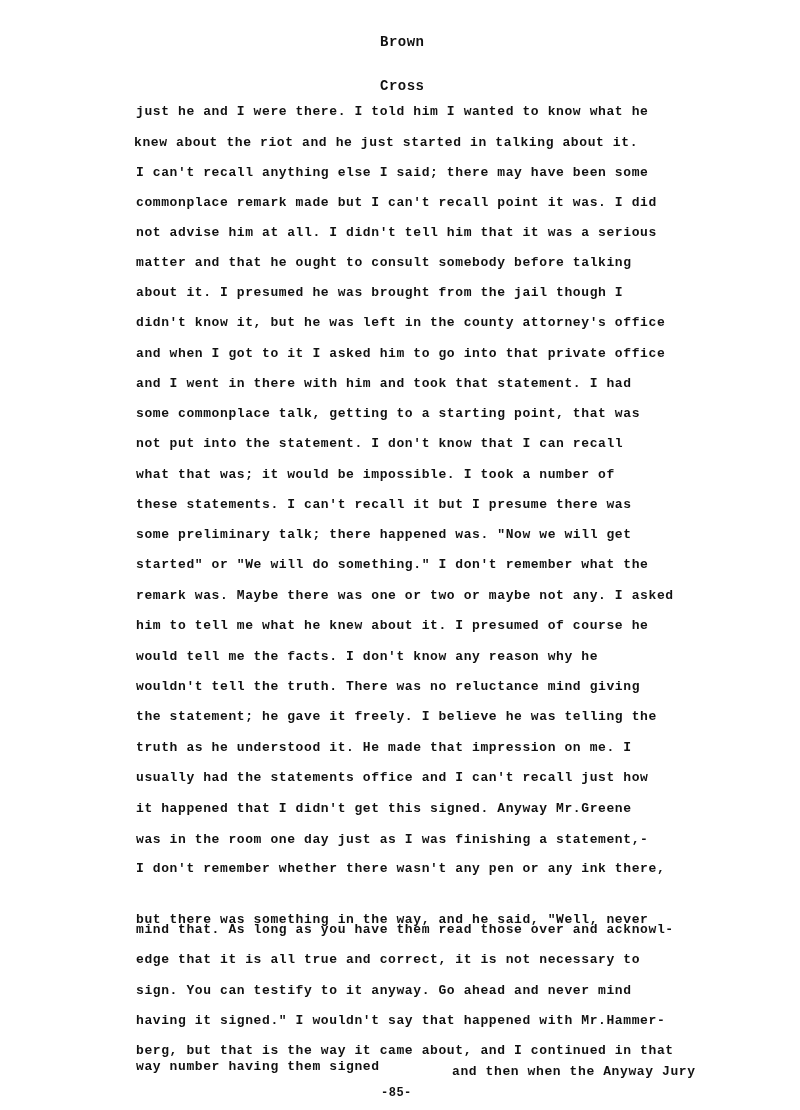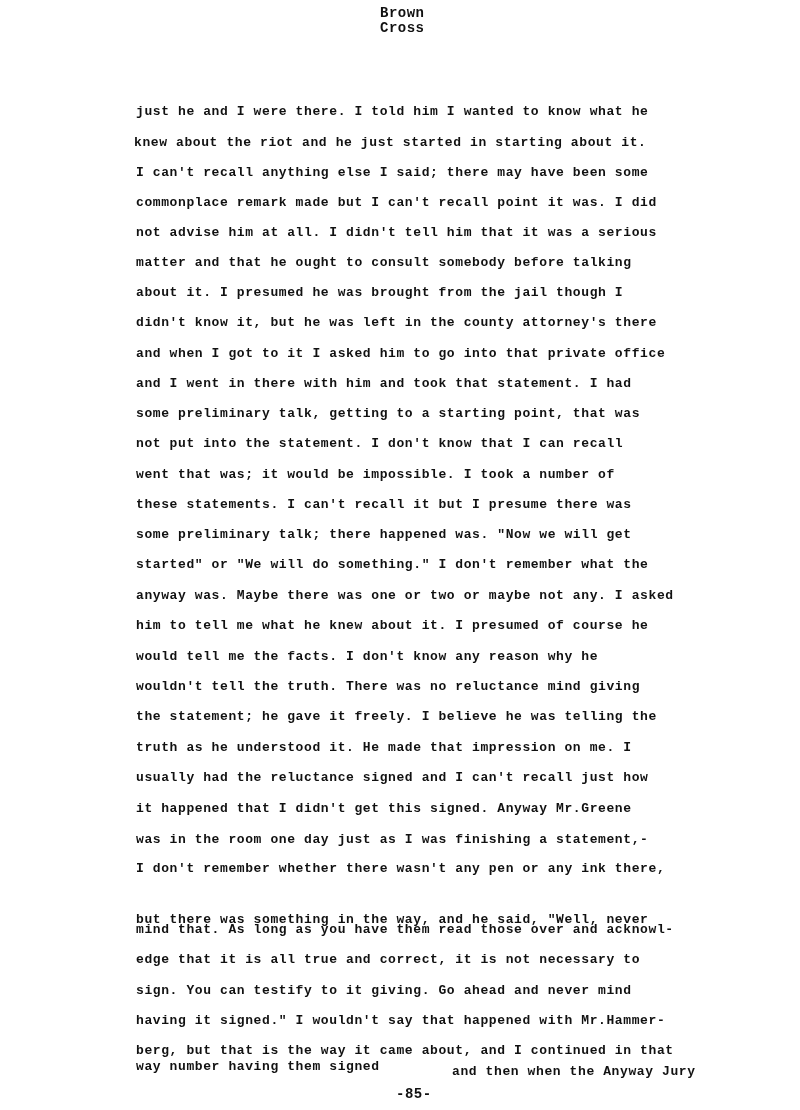--- a/index.html
+++ b/index.html
@@ -24,87 +24,86 @@
     }
     .header {
       position: absolute;
       left: 380px;
       top: 6px;
       font-size: 14px;
       line-height: 15px;
       font-weight: bold;
       letter-spacing: 0.5px;
     }
-    .header div { white-space: nowrap; }
+    .header div { white-space: nowrap; margin-top: 29px; }
     .body-text {
       position: absolute;
       left: 136px;
       top: 104px;
       width: 650px;
     }
     .line {
       position: absolute;
       left: 0;
       white-space: nowrap;
       font-size: 13px;
       font-weight: bold;
       letter-spacing: 0.6px;
       text-align: right;
     }
     .page-number {
       position: absolute;
       left: 381px;
       top: 1086px;
-      font-size: 14px;
+      font-size: 12px;
       font-weight: bold;
       letter-spacing: 0.5px;
-      margin-left: 15px;
     }
   </style>
 </head>
 <body>
 
 <div class="page">
 
   <div class="header">
     <div>Brown</div>
     <div>Cross</div>
   </div>
 
   <div class="body-text">
     <div class="line" style="top:0px">just he and I were there. I told him I wanted to know what he</div>
-    <div class="line" style="top:31px; left:-2px">knew about the riot and he just started in starting about it.</div>
+    <div class="line" style="top:31px; left:-2px">knew about the riot and he just started in talking about it.</div>
     <div class="line" style="top:61px">I can't recall anything else I said; there may have been some</div>
     <div class="line" style="top:91px">commonplace remark made but I can't recall point it was. I did</div>
     <div class="line" style="top:121px">not advise him at all. I didn't tell him that it was a serious</div>
     <div class="line" style="top:151px">matter and that he ought to consult somebody before talking</div>
     <div class="line" style="top:181px">about it. I presumed he was brought from the jail though I</div>
-    <div class="line" style="top:211px">didn't know it, but he was left in the county attorney's there</div>
+    <div class="line" style="top:211px">didn't know it, but he was left in the county attorney's office</div>
     <div class="line" style="top:242px">and when I got to it I asked him to go into that private office</div>
     <div class="line" style="top:302px; transform:translateY(-30px)">and I went in there with him and took that statement. I had</div>
-    <div class="line" style="top:302px">some preliminary talk, getting to a starting point, that was</div>
+    <div class="line" style="top:302px">some commonplace talk, getting to a starting point, that was</div>
     <div class="line" style="top:332px">not put into the statement. I don't know that I can recall</div>
-    <div class="line" style="top:363px">went that was; it would be impossible. I took a number of</div>
+    <div class="line" style="top:363px">what that was; it would be impossible. I took a number of</div>
     <div class="line" style="top:393px">these statements. I can't recall it but I presume there was</div>
     <div class="line" style="top:423px">some preliminary talk; there happened was. "Now we will get</div>
     <div class="line" style="top:453px">started" or "We will do something." I don't remember what the</div>
-    <div class="line" style="top:484px">anyway was. Maybe there was one or two or maybe not any. I asked</div>
+    <div class="line" style="top:484px">remark was. Maybe there was one or two or maybe not any. I asked</div>
     <div class="line" style="top:514px">him to tell me what he knew about it. I presumed of course he</div>
     <div class="line" style="top:545px">would tell me the facts. I don't know any reason why he</div>
     <div class="line" style="top:575px">wouldn't tell the truth. There was no reluctance mind giving</div>
     <div class="line" style="top:605px">the statement; he gave it freely. I believe he was telling the</div>
     <div class="line" style="top:636px">truth as he understood it. He made that impression on me. I</div>
-    <div class="line" style="top:666px">usually had the reluctance signed and I can't recall just how</div>
+    <div class="line" style="top:666px">usually had the statements office and I can't recall just how</div>
     <div class="line" style="top:697px">it happened that I didn't get this signed.  Anyway Mr.Greene</div>
     <div class="line" style="top:728px">was in the room one day just as I was finishing a statement,-</div>
     <div class="line" style="top:757px">I don't remember whether there wasn't any pen or any ink there,</div>
     <div class="line" style="top:808px">but there was something in the way, and he said, "Well, never</div>
     <div class="line" style="top:818px">mind that. As long as you have them read those over and acknowl-</div>
     <div class="line" style="top:848px">edge that it is all true and correct, it is not necessary to</div>
-    <div class="line" style="top:879px">sign. You can testify to it giving. Go ahead and never mind</div>
+    <div class="line" style="top:879px">sign. You can testify to it anyway. Go ahead and never mind</div>
     <div class="line" style="top:909px">having it signed." I wouldn't say that happened with Mr.Hammer-</div>
     <div class="line" style="top:939px">berg, but that is the way it came about, and I continued in that</div>
     <div class="line" style="top:955px">way number having them signed</div>
     <div class="line" style="top:960px; left:316px">and then when the Anyway Jury</div>
   </div>
 
   <div class="page-number">-85-</div>
 
 </div>
 

